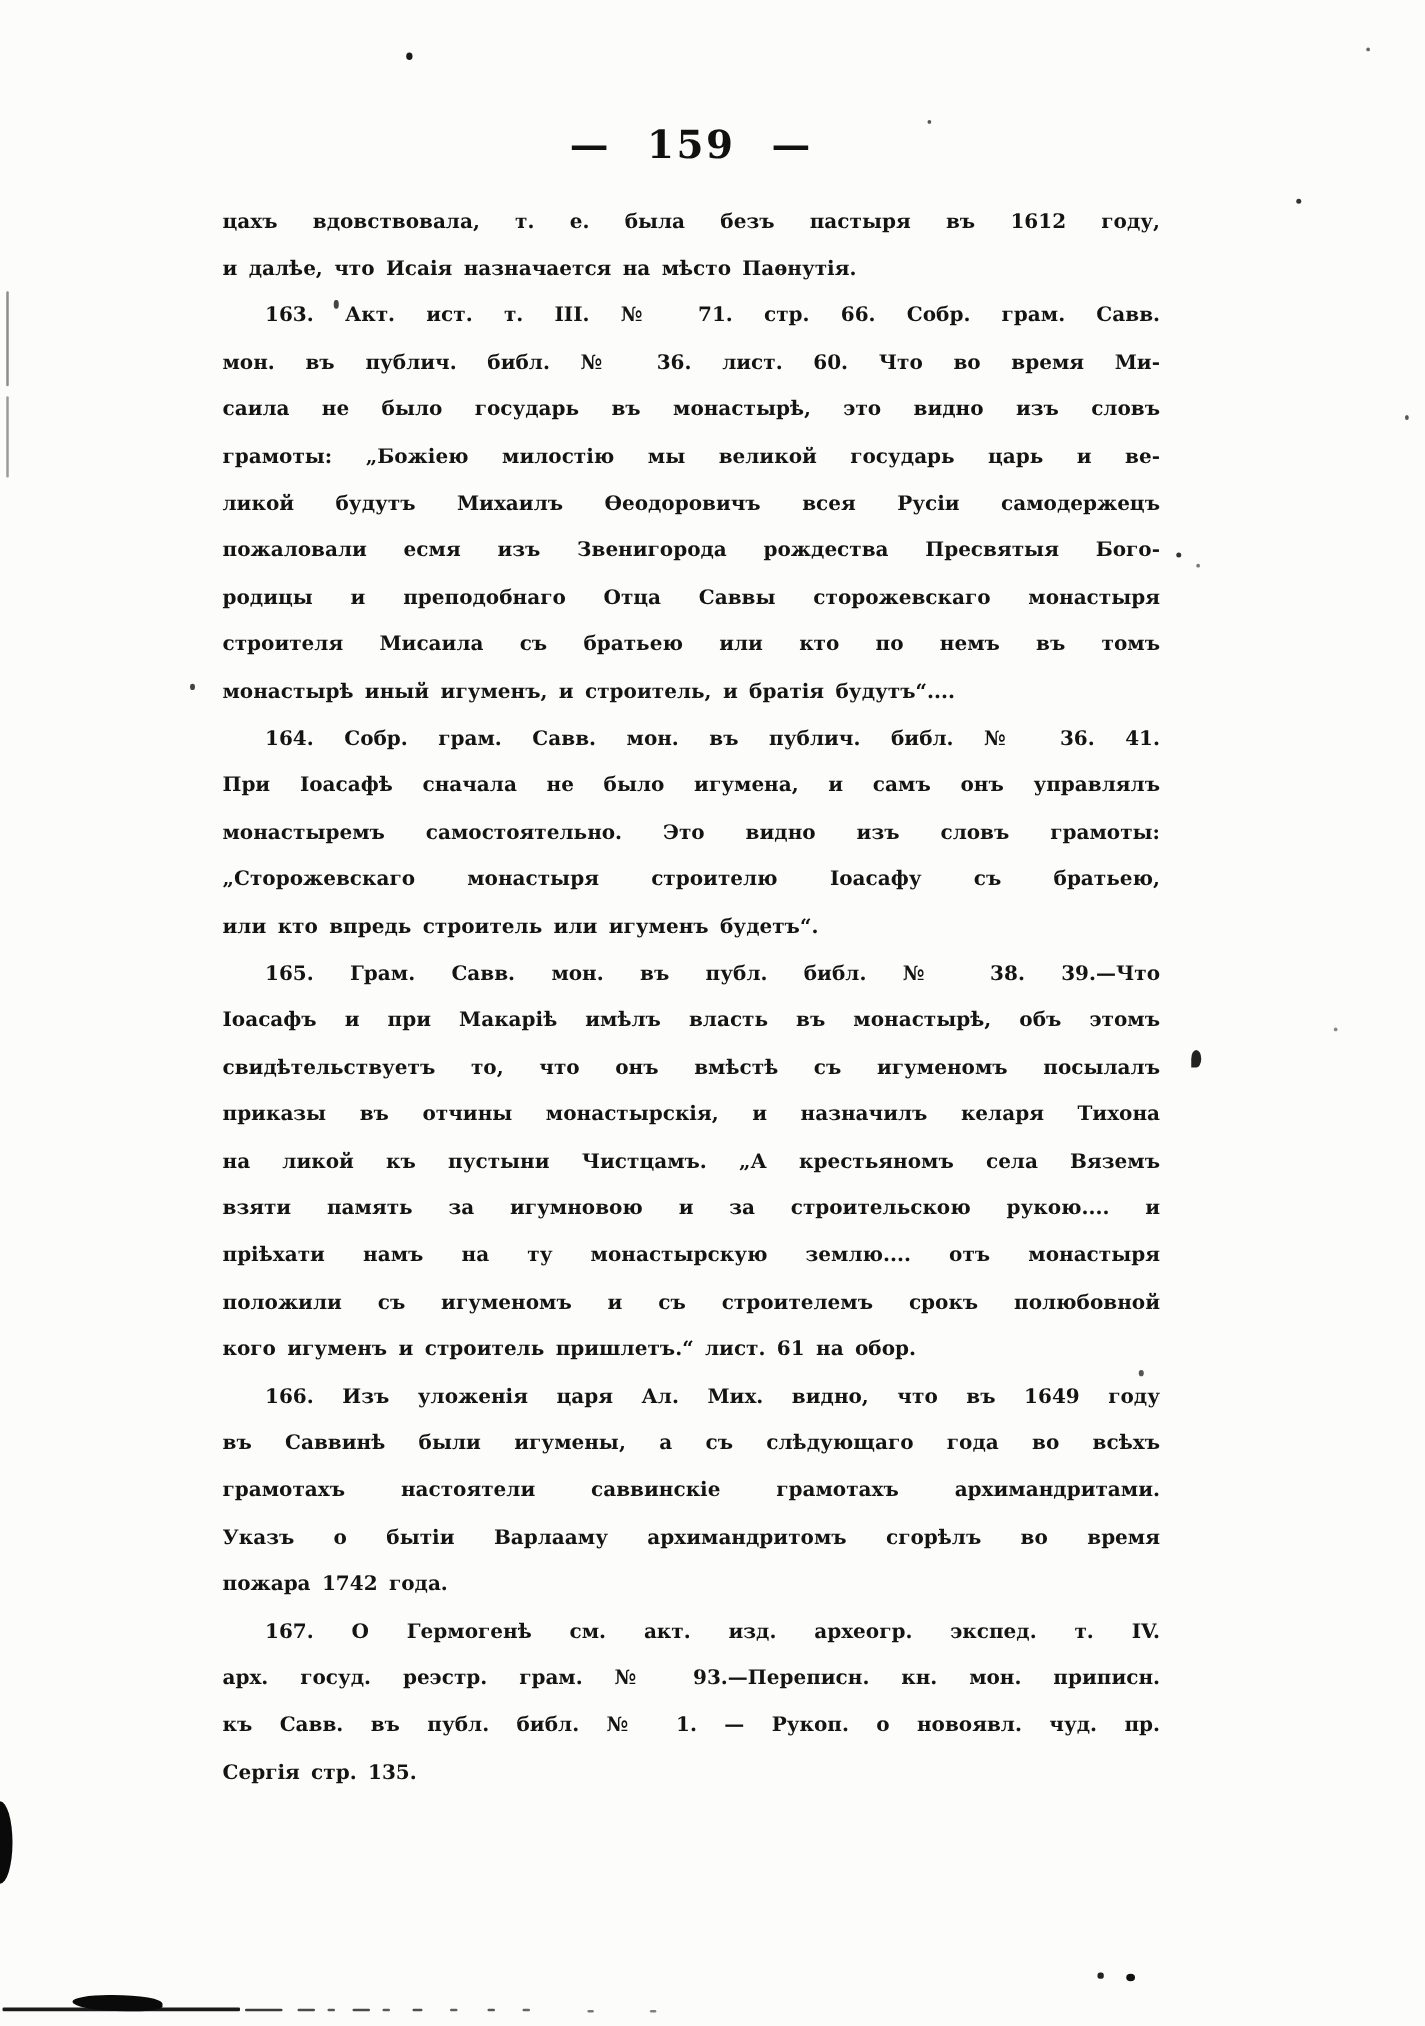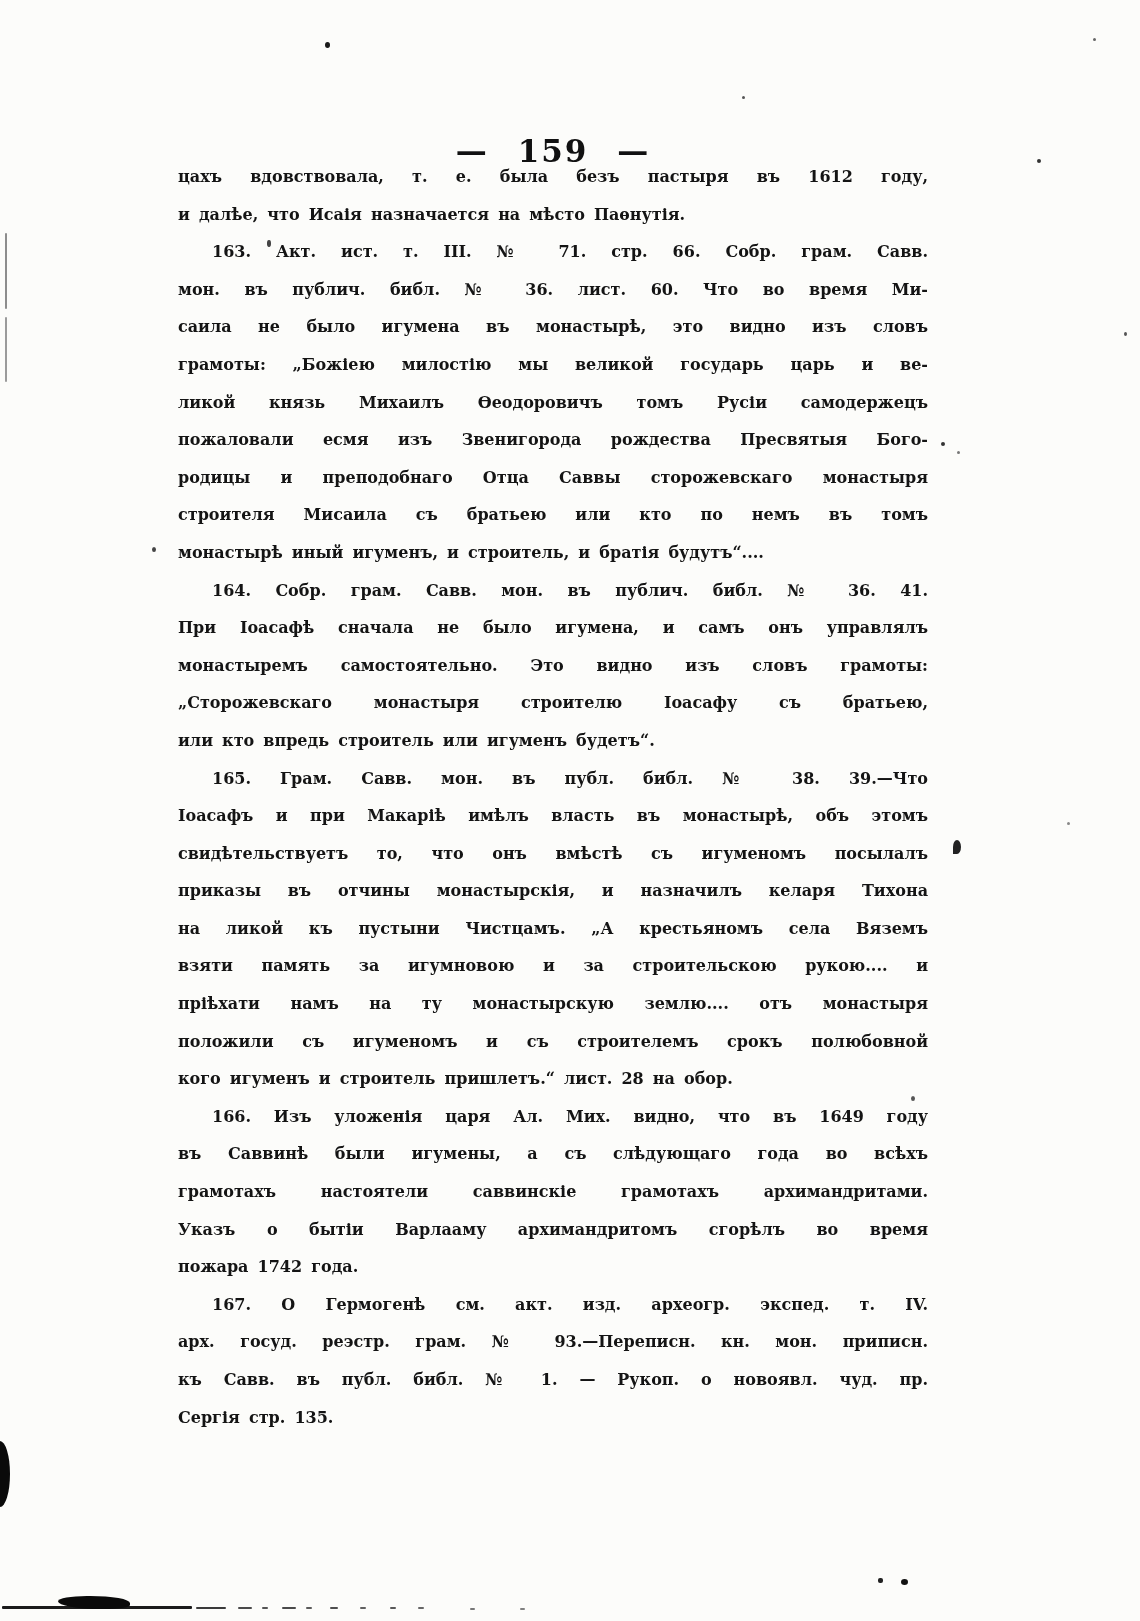--- a/index.html
+++ b/index.html
@@ -17,21 +17,20 @@
     position: absolute;
     top: 98px;
     left: 178px;
     width: 750px;
     text-align: center;
     font-size: 31px;
     font-weight: 700;
     letter-spacing: 2px;
     word-spacing: 16px;
     color: #111;
-    margin-top: 35px;
   }
   .text-block {
     position: absolute;
     top: 158px;
     left: 178px;
     width: 750px;
   }
   .text-line {
     height: 37.6px;
     line-height: 37.6px;
@@ -55,41 +54,41 @@
 
 <div class="page">
   <div class="page-header">— 159 —</div>
 
   <div class="text-block">
 
   <div class="text-line">цахъ вдовствовала, т. е. была безъ пастыря въ 1612 году,</div>
       <div class="text-line end">и далѣе, что Исаія назначается на мѣсто Паѳнутія.</div>
       <div class="text-line indent">163. Акт. ист. т. III. № 71. стр. 66. Собр. грам. Савв.</div>
       <div class="text-line">мон. въ публич. библ. № 36. лист. 60. Что во время Ми-</div>
-      <div class="text-line">саила не было игумена въ монастырѣ, это видно изъ словъ</div>
+      <div class="text-line">саила не было государь въ монастырѣ, это видно изъ словъ</div>
       <div class="text-line">грамоты: „Божіею милостію мы великой государь царь и ве-</div>
-      <div class="text-line">ликой князь Михаилъ Ѳеодоровичъ томъ Русіи самодержецъ</div>
+      <div class="text-line">ликой будутъ Михаилъ Ѳеодоровичъ всея Русіи самодержецъ</div>
       <div class="text-line">пожаловали есмя изъ Звенигорода рождества Пресвятыя Бого-</div>
       <div class="text-line">родицы и преподобнаго Отца Саввы сторожевскаго монастыря</div>
       <div class="text-line">строителя Мисаила съ братьею или кто по немъ въ томъ</div>
       <div class="text-line end">монастырѣ иный игуменъ, и строитель, и братія будутъ“....</div>
       <div class="text-line indent">164. Собр. грам. Савв. мон. въ публич. библ. № 36. 41.</div>
       <div class="text-line">При Іоасафѣ сначала не было игумена, и самъ онъ управлялъ</div>
       <div class="text-line">монастыремъ самостоятельно. Это видно изъ словъ грамоты:</div>
       <div class="text-line">„Сторожевскаго монастыря строителю Іоасафу съ братьею,</div>
       <div class="text-line end">или кто впредь строитель или игуменъ будетъ“.</div>
       <div class="text-line indent">165. Грам. Савв. мон. въ публ. библ. № 38. 39.—Что</div>
       <div class="text-line">Іоасафъ и при Макаріѣ имѣлъ власть въ монастырѣ, объ этомъ</div>
       <div class="text-line">свидѣтельствуетъ то, что онъ вмѣстѣ съ игуменомъ посылалъ</div>
       <div class="text-line">приказы въ отчины монастырскія, и назначилъ келаря Тихона</div>
       <div class="text-line">на ликой къ пустыни Чистцамъ. „А крестьяномъ села Вяземъ</div>
       <div class="text-line">взяти память за игумновою и за строительскою рукою.... и</div>
       <div class="text-line">пріѣхати намъ на ту монастырскую землю.... отъ монастыря</div>
       <div class="text-line">положили съ игуменомъ и съ строителемъ срокъ полюбовной</div>
-      <div class="text-line end">кого игуменъ и строитель пришлетъ.“ лист. 28 на обор.</div>
+      <div class="text-line end">кого игуменъ и строитель пришлетъ.“ лист. 61 на обор.</div>
       <div class="text-line indent">166. Изъ уложенія царя Ал. Мих. видно, что въ 1649 году</div>
       <div class="text-line">въ Саввинѣ были игумены, а съ слѣдующаго года во всѣхъ</div>
       <div class="text-line">грамотахъ настоятели саввинскіе грамотахъ архимандритами.</div>
       <div class="text-line">Указъ о бытіи Варлааму архимандритомъ сгорѣлъ во время</div>
       <div class="text-line end">пожара 1742 года.</div>
       <div class="text-line indent">167. О Гермогенѣ см. акт. изд. археогр. экспед. т. IV.</div>
       <div class="text-line">арх. госуд. реэстр. грам. № 93.—Переписн. кн. мон. приписн.</div>
       <div class="text-line">къ Савв. въ публ. библ. № 1. — Рукоп. о новоявл. чуд. пр.</div>
       <div class="text-line end">Сергія стр. 135.</div>
     </div>

